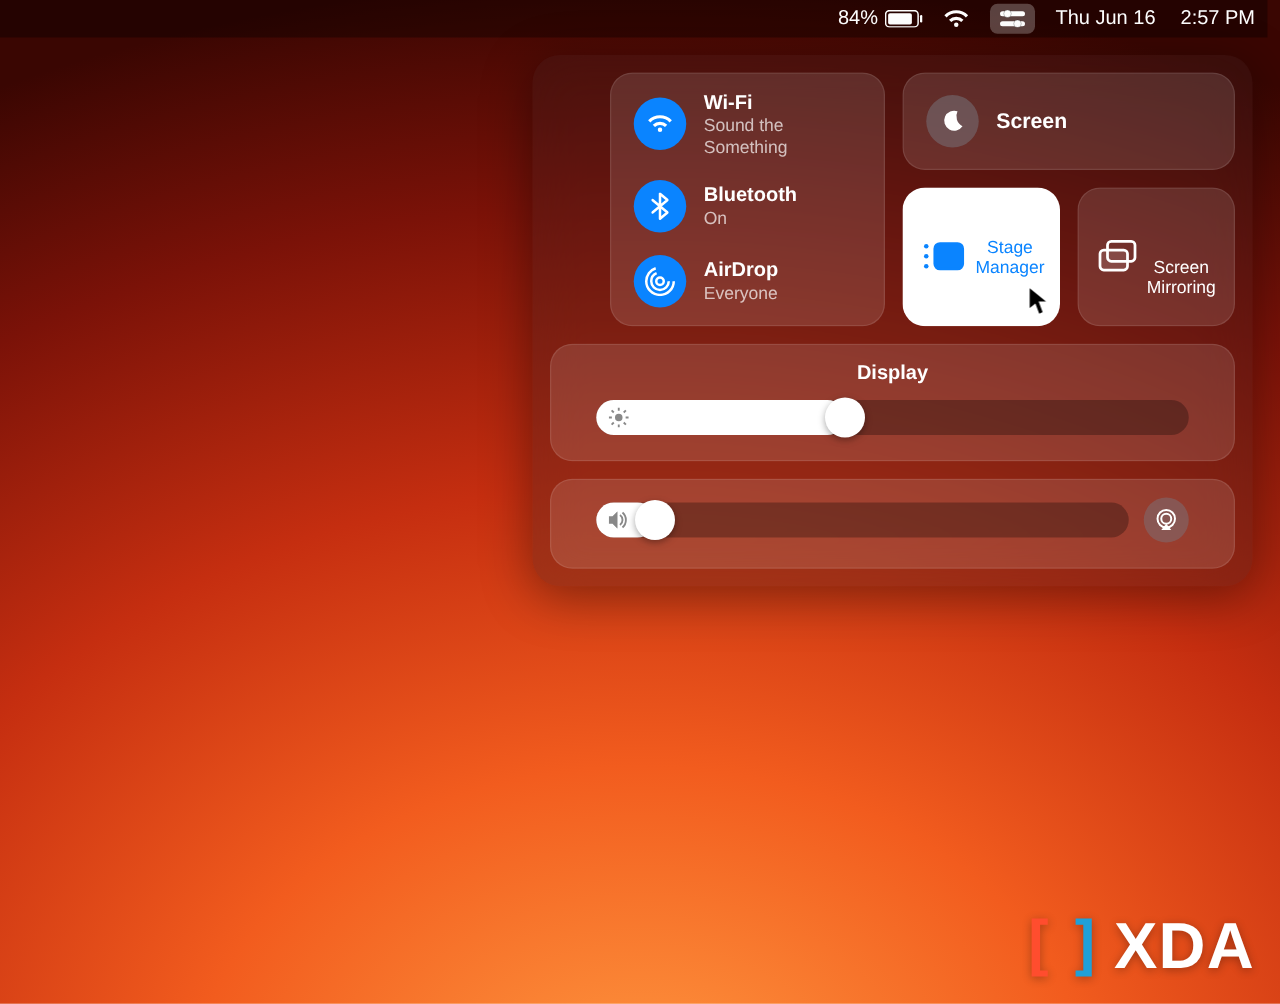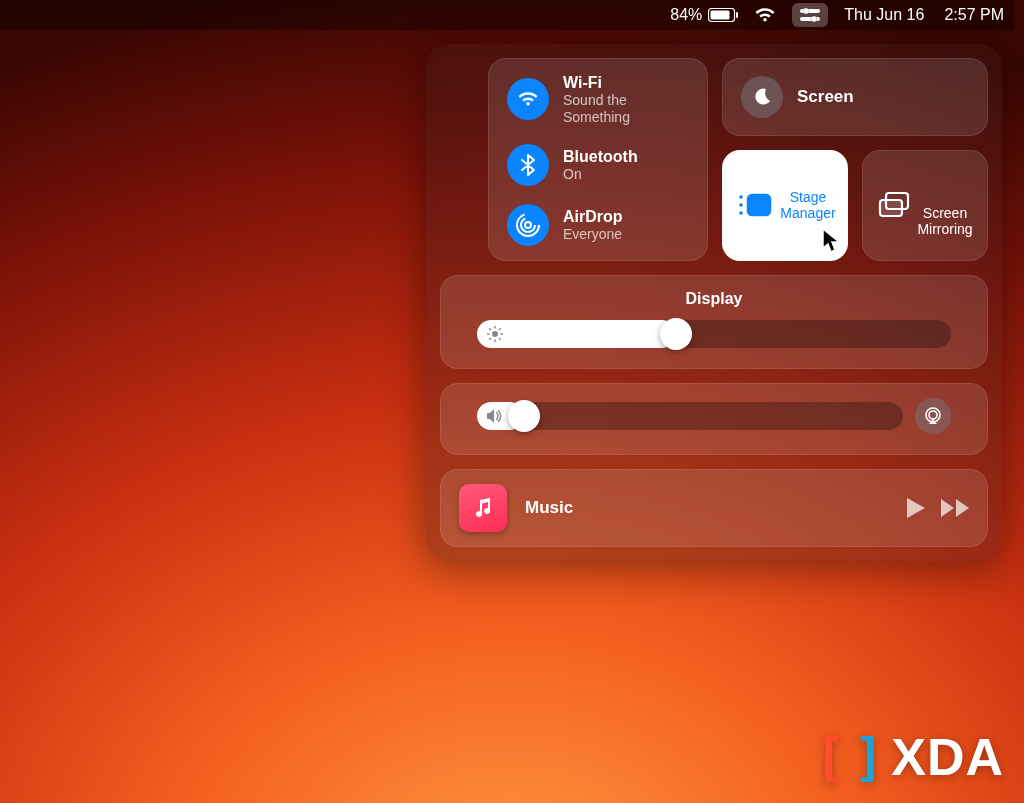--- a/index.html
+++ b/index.html
@@ -257,36 +257,20 @@
       <div class="side-circle">
         <svg width="20" height="20" viewBox="0 0 20 20" fill="none" stroke="#fff" stroke-width="1.6">
             <circle cx="10" cy="9" r="7"></circle>
             <circle cx="10" cy="9" r="4"></circle>
             <path d="M10 13l4 5H6z" fill="#fff" stroke="none"></path>
           </svg>
       </div>
     </div>
   </div>
 
-  <div class="tile music-tile">
-    <div class="music-art">
-      <svg width="22" height="22" viewBox="0 0 22 22" fill="#fff">
-          <path d="M8 3l10-2v13a3 3 0 11-2-2.8V5L10 6.4V17a3 3 0 11-2-2.8z"></path>
-        </svg>
-    </div>
-    <div class="music-title">Music</div>
-    <div class="music-controls">
-      <svg width="18" height="20" viewBox="0 0 18 20" fill="currentColor">
-          <path d="M0 0l18 10L0 20z"></path>
-        </svg>
-      <svg width="28" height="18" viewBox="0 0 28 18" fill="currentColor">
-          <path d="M0 0l13 9L0 18zM15 0l13 9-13 9z"></path>
-        </svg>
-    </div>
-  </div>
 
 </div>
 
 <svg class="cursor" width="20" height="26" viewBox="0 0 20 26">
   <path d="M1 1l0 19 5-4 3 8 4-2-3-8 7 0z" fill="#000" stroke="#fff" stroke-width="1.5"></path>
 </svg>
 
 <div class="watermark">
   <span class="bracket bl">[</span>
     <span class="bracket br">]</span>

